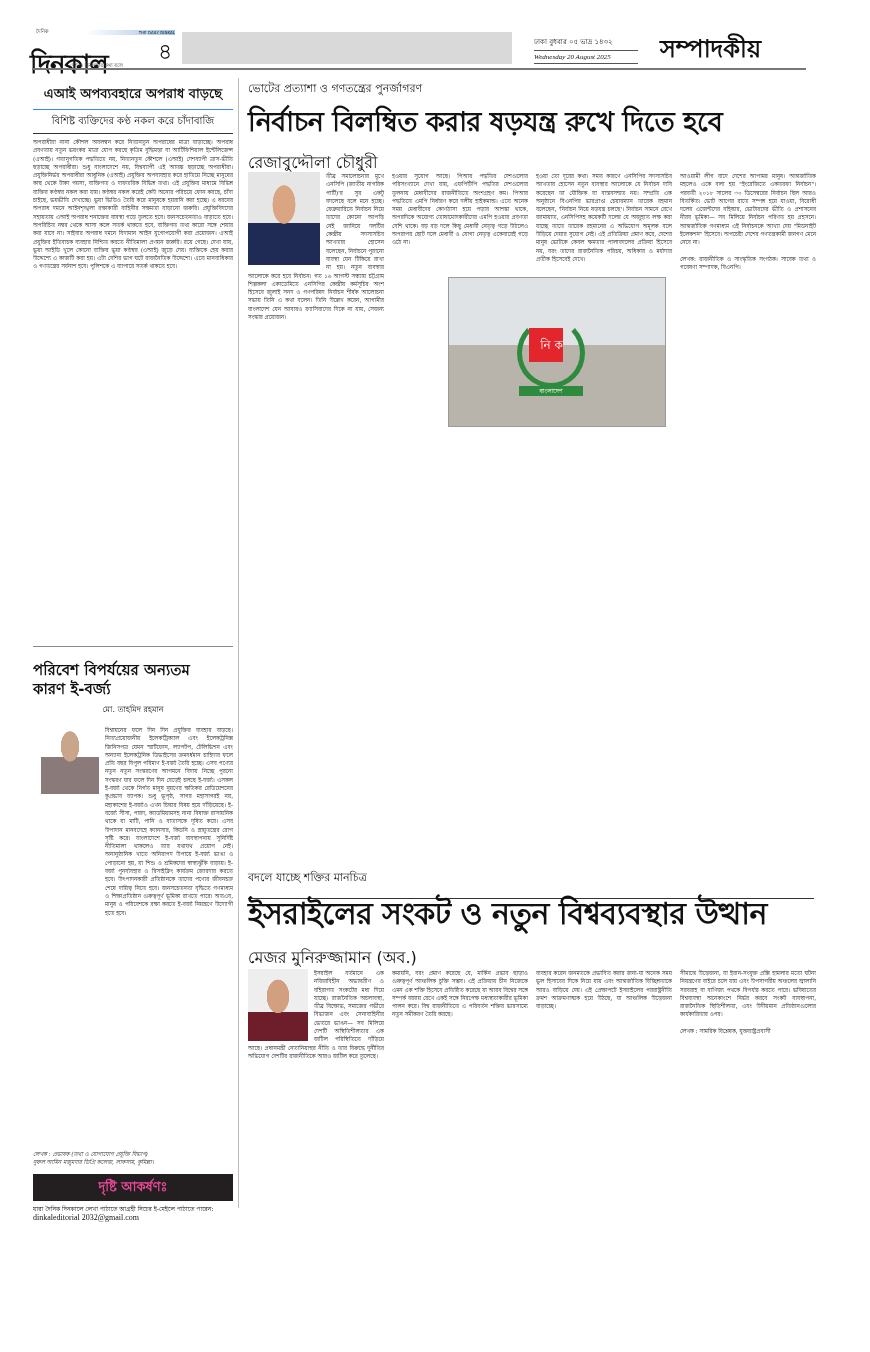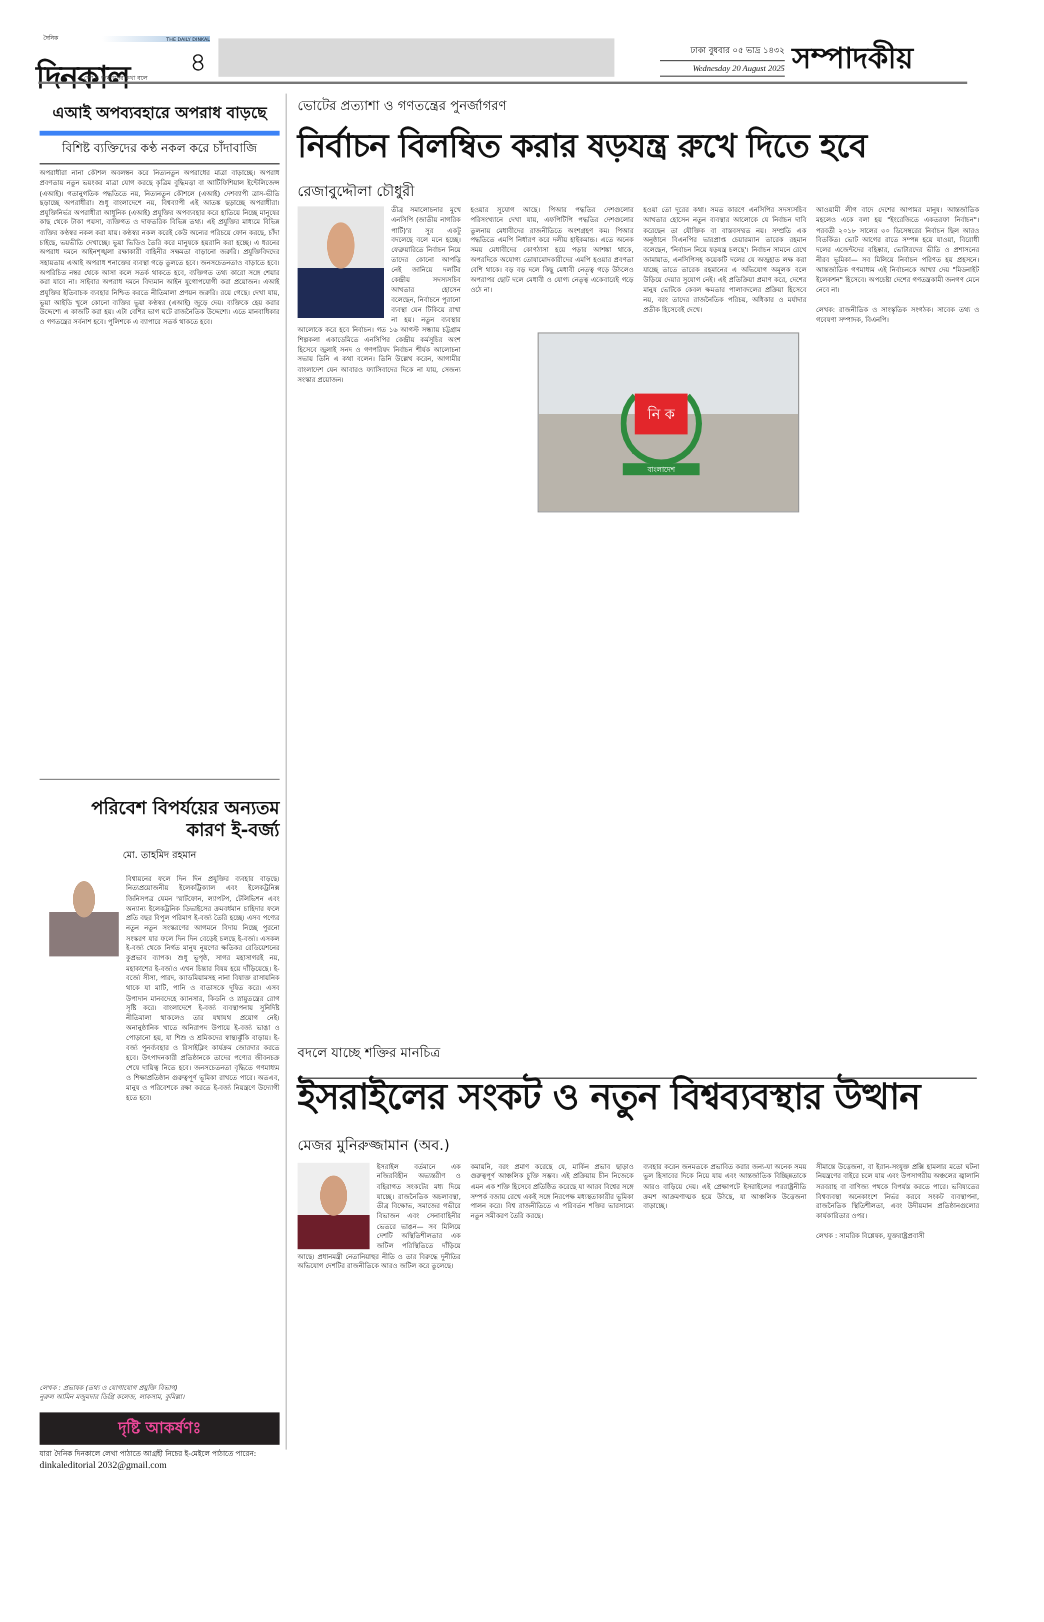--- a/index.html
+++ b/index.html
@@ -5,54 +5,54 @@
   * { box-sizing: border-box; margin: 0; padding: 0; }
   body { width: 870px; height: 1352px; background: #fff; font-family: "DejaVu Sans", sans-serif; color: #111; overflow: hidden; position: relative; }
   .masthead { position: absolute; left: 30px; top: 28px; width: 780px; height: 40px; }
   .logo { position: absolute; left: 0; top: 0; width: 118px; height: 40px; }
   .logo-top { position: absolute; left: 6px; top: 0; font-size: 5px; color: #333; }
   .logo-en { position: absolute; left: 55px; top: 2px; width: 90px; height: 5px; background: linear-gradient(90deg,#fff,#9fc0e0); font-size: 4px; text-align: right; color: #123; }
   .logo-main { position: absolute; left: 0; top: 16px; font-size: 26px; font-weight: bold; letter-spacing: -1px; font-family: "DejaVu Serif", serif; }
   .logo-tag { position: absolute; left: 40px; top: 34px; font-size: 5px; color: #444; }
   .page-num { position: absolute; left: 128px; top: 6px; font-size: 22px; }
   .grey-band { position: absolute; left: 152px; top: 4px; width: 330px; height: 32px; background: #d9d9d9; }
-  .date-box { position: absolute; left: 520px; top: 8px; width: 104px; text-align: right; }
+  .date-box { position: absolute; left: 504px; top: 8px; width: 104px; text-align: left; }
   .date-bn { font-size: 7px; border-bottom: 1px solid #555; padding-bottom: 2px; }
   .date-en { font-size: 7px; font-family: "Liberation Serif", serif; padding-top: 2px; border-bottom: 1px solid #555; padding-bottom: 2px; font-style: italic; }
   .section-title { position: absolute; left: 630px; top: 2px; font-size: 24px; font-family: "DejaVu Serif", serif; font-weight: bold; }
   .top-rule { position: absolute; left: 32px; top: 68px; width: 774px; height: 2px; background: #777; }
   .col-divider { position: absolute; left: 238px; top: 78px; width: 1px; height: 1130px; background: #bbb; }
 
   
   .left { position: absolute; left: 33px; top: 82px; width: 200px; }
   .l-head { font-size: 13px; font-weight: bold; text-align: center; padding: 2px 0; }
-  .l-sub { font-size: 10px; text-align: center; border-top: 4px solid #3b82f6; border-bottom: 1px solid #333; padding: 3px 0; margin-top: 2px; }
+  .l-sub { font-size: 10px; text-align: center; border-top: 1px solid #3b82f6; border-bottom: 1px solid #333; padding: 3px 0; margin-top: 2px; }
   .body-text { font-size: 5.6px; line-height: 8.3px; text-align: justify; color: #222; }
   .l-body1 { margin-top: 4px; height: 500px; overflow: hidden; }
   .l-rule { height: 1px; background: #888; margin: 8px 0 14px; }
-  .l-head2 { font-size: 15px; font-weight: bold; text-align: right; line-height: 19px; }
+  .l-head2 { font-size: 15px; font-weight: bold; text-align: left; line-height: 19px; }
   .l-author { font-size: 8px; text-align: center; margin-top: 4px; }
   .ewaste-wrap { position: relative; margin-top: 10px; }
   .ewaste-photo { float: left; width: 58px; height: 68px; margin: 0 6px 2px 8px; background: radial-gradient(ellipse at 50% 30%, #c9a58a 0 22%, transparent 23%), linear-gradient(180deg,#fff 0 45%, #8a7a7a 45% 100%); }
   .l-body2 { height: 418px; overflow: hidden; }
   .l-footer-note { font-size: 5.6px; font-style: italic; line-height: 8px; margin-top: 6px; color: #333; }
   .attn-box { margin-top: 8px; background: #231f20; color: #ec4899; text-align: center; font-size: 13px; font-weight: bold; padding: 3px 0; }
   .attn-text { font-size: 6px; margin-top: 3px; line-height: 9px; }
   .attn-email { font-family: "Liberation Serif", serif; font-size: 8px; }
 
   
   .a1 { position: absolute; left: 248px; top: 80px; width: 566px; }
   .kicker { font-size: 11px; }
   .a1-head { font-size: 27px; font-weight: bold; letter-spacing: -0.5px; margin-top: 2px; }
-  .a1-author { font-size: 12px; margin-top: 4px; }
+  .a1-author { font-size: 16px; margin-top: 4px; }
   .a1-cols { position: absolute; top: 92px; left: 0; width: 566px; }
   .a1-col { position: absolute; top: 0; width: 136px; }
   .photo-man { float: left; width: 72px; height: 93px; margin-right: 6px; background: radial-gradient(ellipse at 50% 35%, #d9a582 0 22%, transparent 23%), linear-gradient(180deg, #e6e6e6 0 55%, #1f2b55 55% 100%); }
   .parliament { position: absolute; left: 200px; top: 105px; width: 218px; height: 150px; background: linear-gradient(180deg, #dfe3e6 0 45%, #b9b4ab 45% 100%); border: 1px solid #999; }
-  .parl-box { position: absolute; left: 80px; top: 50px; width: 44px; height: 34px; background: #e3262b; color: #fff; font-size: 12px; text-align: center; line-height: 34px; }
+  .parl-box { position: absolute; left: 80px; top: 50px; width: 34px; height: 34px; background: #e3262b; color: #fff; font-size: 12px; text-align: right; line-height: 34px; }
   .parl-wreath { position: absolute; left: 68px; top: 40px; width: 68px; height: 70px; border: 5px solid #2e8b3e; border-top-color: transparent; border-radius: 50%; }
   .parl-ribbon { position: absolute; left: 70px; top: 108px; width: 64px; height: 10px; background: #2e8b3e; color: #fff; font-size: 6px; text-align: center; }
   .a1-end-rule { position: absolute; left: 0; top: 818px; width: 566px; height: 1px; background: #333; }
 
   
   .a2 { position: absolute; left: 248px; top: 869px; width: 566px; }
   .a2-head { font-size: 30px; font-weight: bold; letter-spacing: -0.5px; margin-top: 2px; }
   .a2-cols { position: absolute; top: 100px; left: 0; width: 566px; }
   .photo-old { float: left; width: 60px; height: 72px; margin-right: 6px; background: radial-gradient(ellipse at 50% 38%, #d2a080 0 26%, transparent 27%), linear-gradient(180deg,#eee 0 60%, #6d1e2a 60% 100%); }
 </style>

